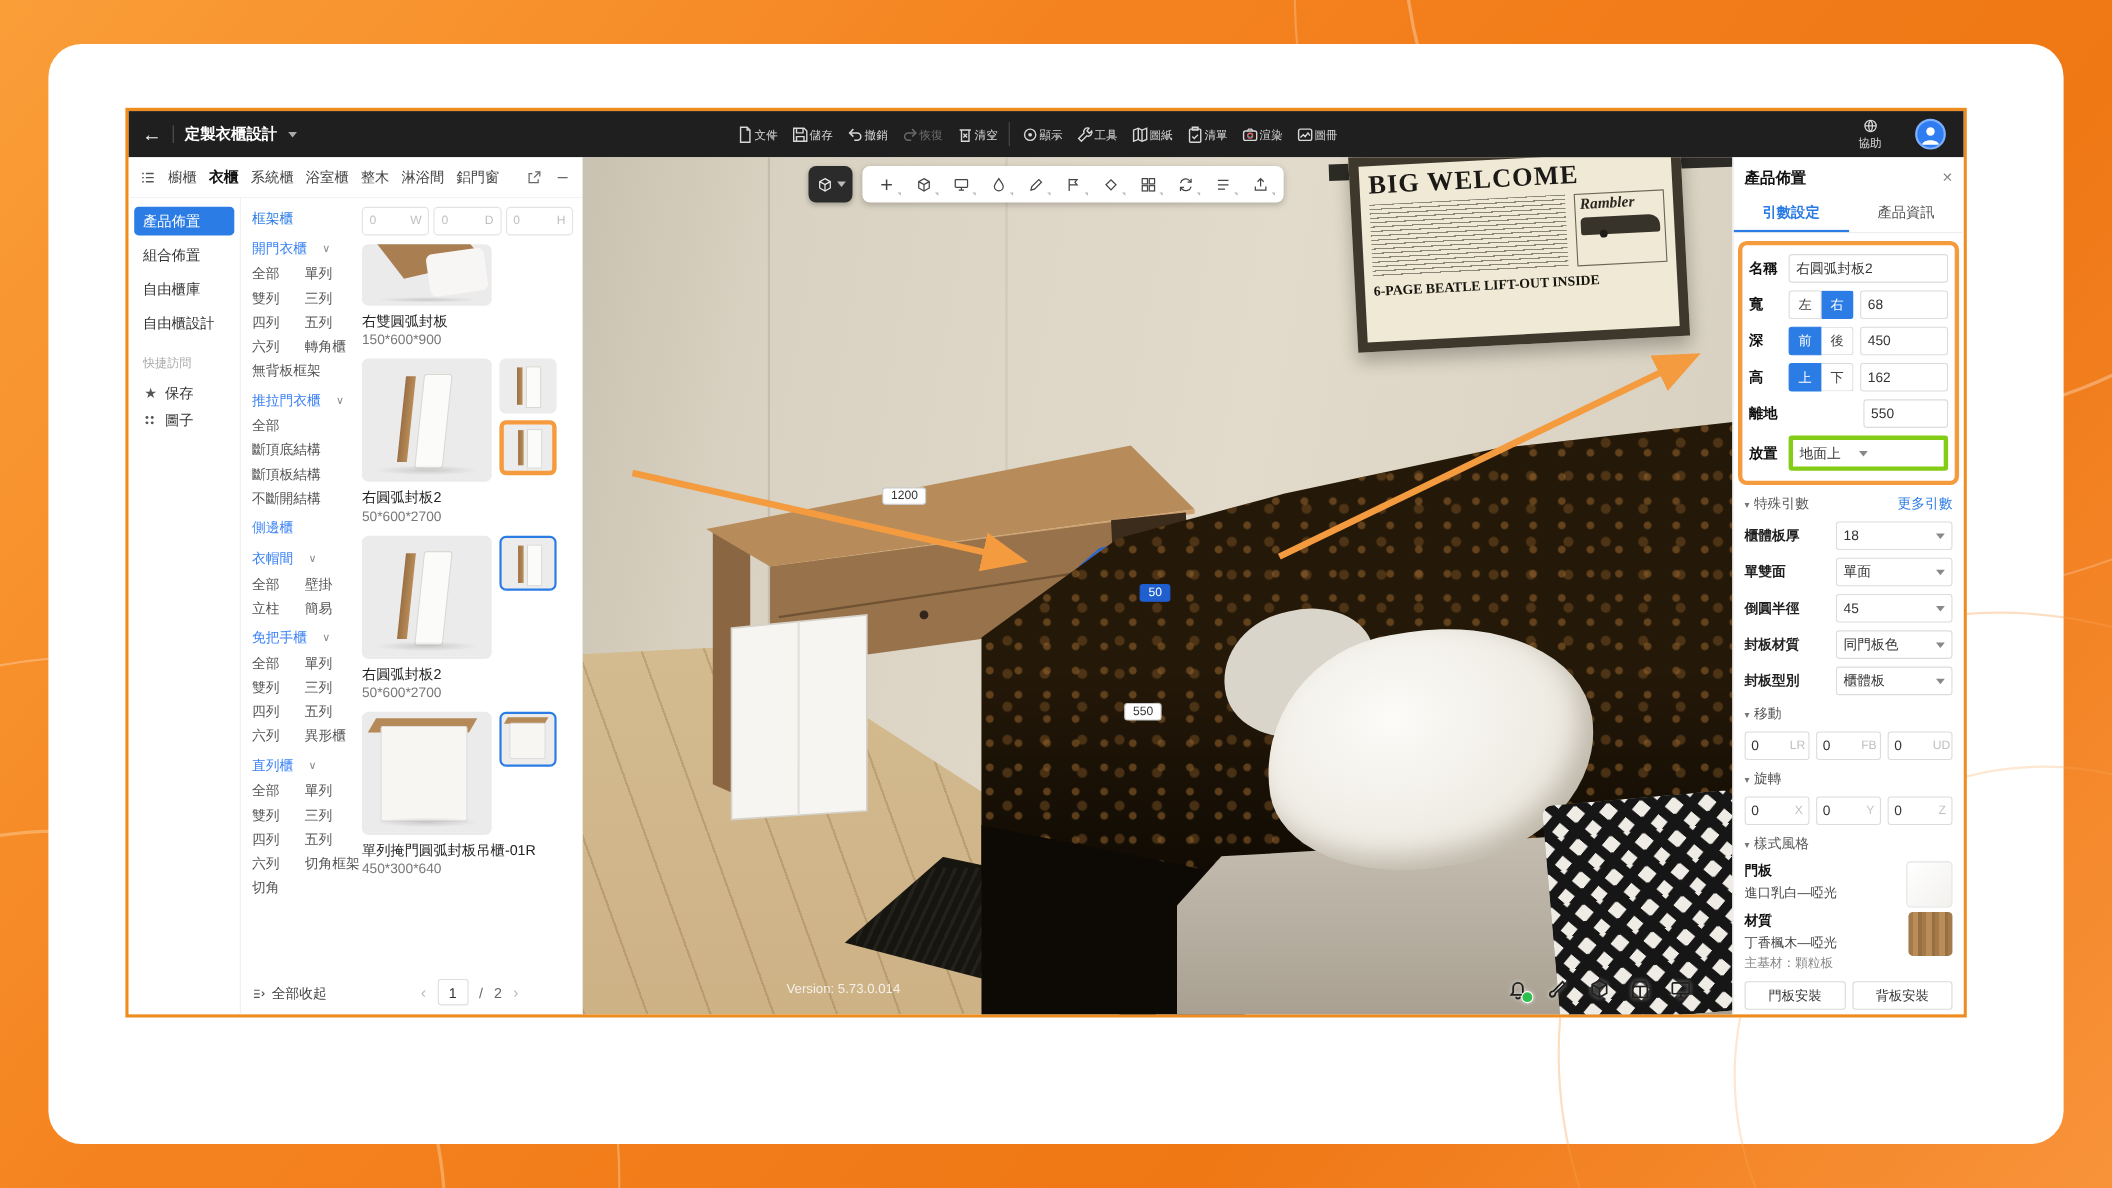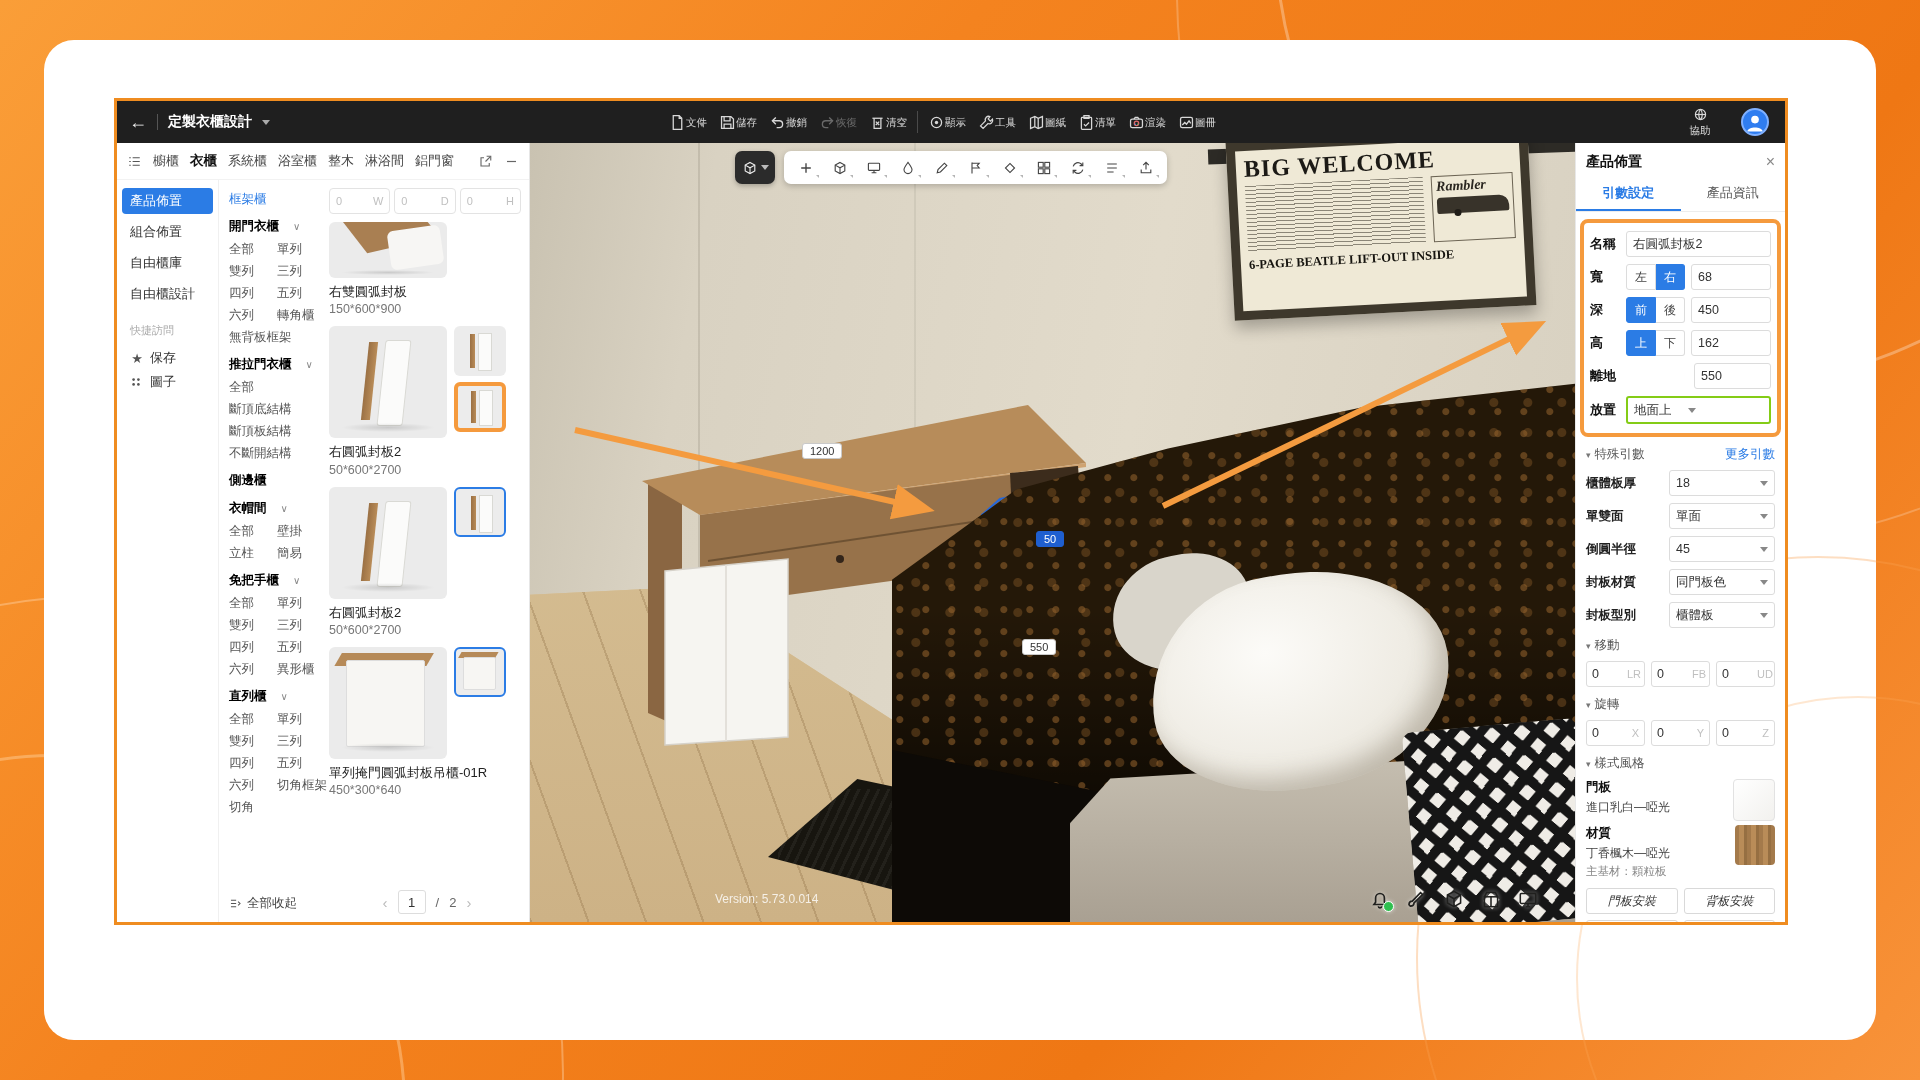--- a/index.html
+++ b/index.html
@@ -51,21 +51,21 @@
   .navitem{height:26px;border-radius:4px;display:flex;align-items:center;padding:0 8px;font-size:13px;color:#333;margin-bottom:5px;}
   .navitem.c-active{background:#2b7ce5;color:#fff;}
   .quick{font-size:11px;color:#aaa;margin:16px 0 8px 8px;}
   .qitem{height:24px;display:flex;align-items:center;gap:6px;padding:0 8px;font-size:13px;color:#333;}
   .qitem .qic{color:#555;font-size:13px;width:14px;text-align:center;}
   .catcol{width:106px;padding:8px 0 8px 10px;font-size:12.5px;color:#555;position:relative;box-sizing:border-box;}
   .catrow{display:flex;gap:0;height:22px;align-items:center;}
   .catrow .cc{width:50%;white-space:nowrap;}
   .catrow.c-link .cc{color:#2b7ce5;}
   .catrow.c-header,.catrow.c-sub{height:24px;margin-top:4px;}
-  .catrow.c-header .cc,.catrow.c-sub .cc{font-weight:bold;color:#000000;width:auto;}
+  .catrow.c-header .cc,.catrow.c-sub .cc{font-weight:normal;color:#3b82f6;width:auto;}
   .catrow .chev{display:none;margin-left:14px;color:#888;font-size:10px;}
   .catrow.c-header .chev{display:inline;}
   .collapse{position:absolute;bottom:10px;left:10px;display:flex;align-items:center;gap:5px;font-size:12.5px;color:#444;}
   .collapse svg{width:13px;height:13px;}
   .prodcol{flex:1;padding:8px 8px 8px 4px;position:relative;box-sizing:border-box;}
   .filters{display:flex;gap:4px;margin-bottom:8px;}
   .fbox{flex:1;height:24px;border:1px solid #e3e3e3;border-radius:4px;display:flex;justify-content:space-between;align-items:center;padding:0 6px;color:#c0c0c0;font-size:11px;background:#fff;}
   .pcard{margin-bottom:10px;}
   .prow{display:flex;gap:7px;}
   .pimg{width:118px;height:112px;background:#ebebeb;border-radius:6px;position:relative;overflow:hidden;flex:none;}
@@ -156,40 +156,40 @@
   .hl-box{border:4px solid #f59a3d;border-radius:8px;padding:8px 6px 2px;margin:7px -6px 0;}
   .prmrow{display:flex;align-items:center;margin-bottom:7px;}
   .plabel{width:36px;font-weight:bold;font-size:13px;color:#111;flex:none;}
   .pinput{height:24px;border:1px solid #dcdcdc;border-radius:3px;padding:0 6px;display:flex;align-items:center;flex:1;background:#fff;color:#333;min-width:0;}
   .seg{display:flex;flex:none;}
   .segbtn{width:28px;height:24px;border:1px solid #dcdcdc;display:flex;align-items:center;justify-content:center;font-size:12px;background:#fff;color:#444;}
   .segbtn:first-child{border-radius:3px 0 0 3px;}
   .segbtn:last-child{border-radius:0 3px 3px 0;border-left:none;}
   .segbtn.on{background:#2b7ce5;border-color:#2b7ce5;color:#fff;}
   .vbox{height:24px;border:1px solid #dcdcdc;border-radius:3px;display:flex;align-items:center;padding:0 6px;margin-left:6px;flex:1;min-width:0;}
-  .selbox{height:24px;border:2px solid #84cc16;border-radius:3px;display:flex;align-items:center;padding:0 6px;flex:1;min-width:0;gap:16px;}
+  .selbox{height:24px;border:4px solid #84cc16;border-radius:3px;display:flex;align-items:center;padding:0 6px;flex:1;min-width:0;gap:16px;}
   .sect{display:flex;justify-content:space-between;align-items:center;margin:9px 0 7px;color:#444;}
   .sect .st{color:#555;font-size:12.5px;}
   .sect .tri{color:#777;font-size:9px;margin-right:4px;}
   .morelink{color:#2b7ce5;font-size:12.5px;}
   .srow{display:flex;justify-content:space-between;align-items:center;margin-bottom:7px;}
   .srow .sl{font-weight:bold;color:#222;font-size:12.5px;}
   .sselect{width:92px;height:24px;border:1px solid #dcdcdc;border-radius:3px;display:flex;align-items:center;justify-content:space-between;padding:0 6px;flex:none;color:#333;}
   .axisrow{display:flex;gap:6px;margin-bottom:2px;}
   .axbox{flex:1;height:24px;border:1px solid #dcdcdc;border-radius:3px;display:flex;justify-content:space-between;align-items:center;padding:0 5px;min-width:0;}
   .axbox .ax{color:#c0c0c0;font-size:11px;margin-left:28px;}
   .stylblk{display:flex;justify-content:space-between;margin-bottom:4px;}
   .stylblk .sb-l{min-width:0;}
   .sb-title{font-weight:bold;color:#111;font-size:12.5px;}
   .sb-val{color:#444;font-size:12px;margin-top:3px;white-space:nowrap;}
   .sb-sub{color:#888;font-size:11.5px;margin-top:2px;white-space:nowrap;}
   .swatch{width:40px;height:40px;border-radius:4px;border:1px solid #e2e2e2;flex:none;}
   .swatch.white{background:linear-gradient(135deg,#ffffff,#f2f1ee);}
   .swatch.wood{background:repeating-linear-gradient(90deg,#a47a4b 0 4px,#b98c58 4px 9px,#966f42 9px 12px);border:none;}
-  .actions{display:grid;grid-template-columns:1fr 1fr;gap:6px;margin-top:9px;font-style:italic;}
+  .actions{display:grid;grid-template-columns:1fr 1fr;gap:6px;margin-top:9px;}
   .abtn{height:24px;border:1px solid #d9d9d9;border-radius:3px;background:#fff;font-size:12px;color:#333;display:flex;align-items:center;justify-content:center;position:relative;}
   .abadge{position:absolute;top:-9px;left:50%;transform:translateX(-18px);color:#f0861d;font-size:10px;font-weight:bold;}
   
   .caption{position:absolute;left:114px;top:944px;width:1680px;font-size:30px;font-weight:700;color:#161616;z-index:2;letter-spacing:.5px;}
   svg{display:block;}
 </style>
 </head>
 <body>
 
 <div class="stage">

